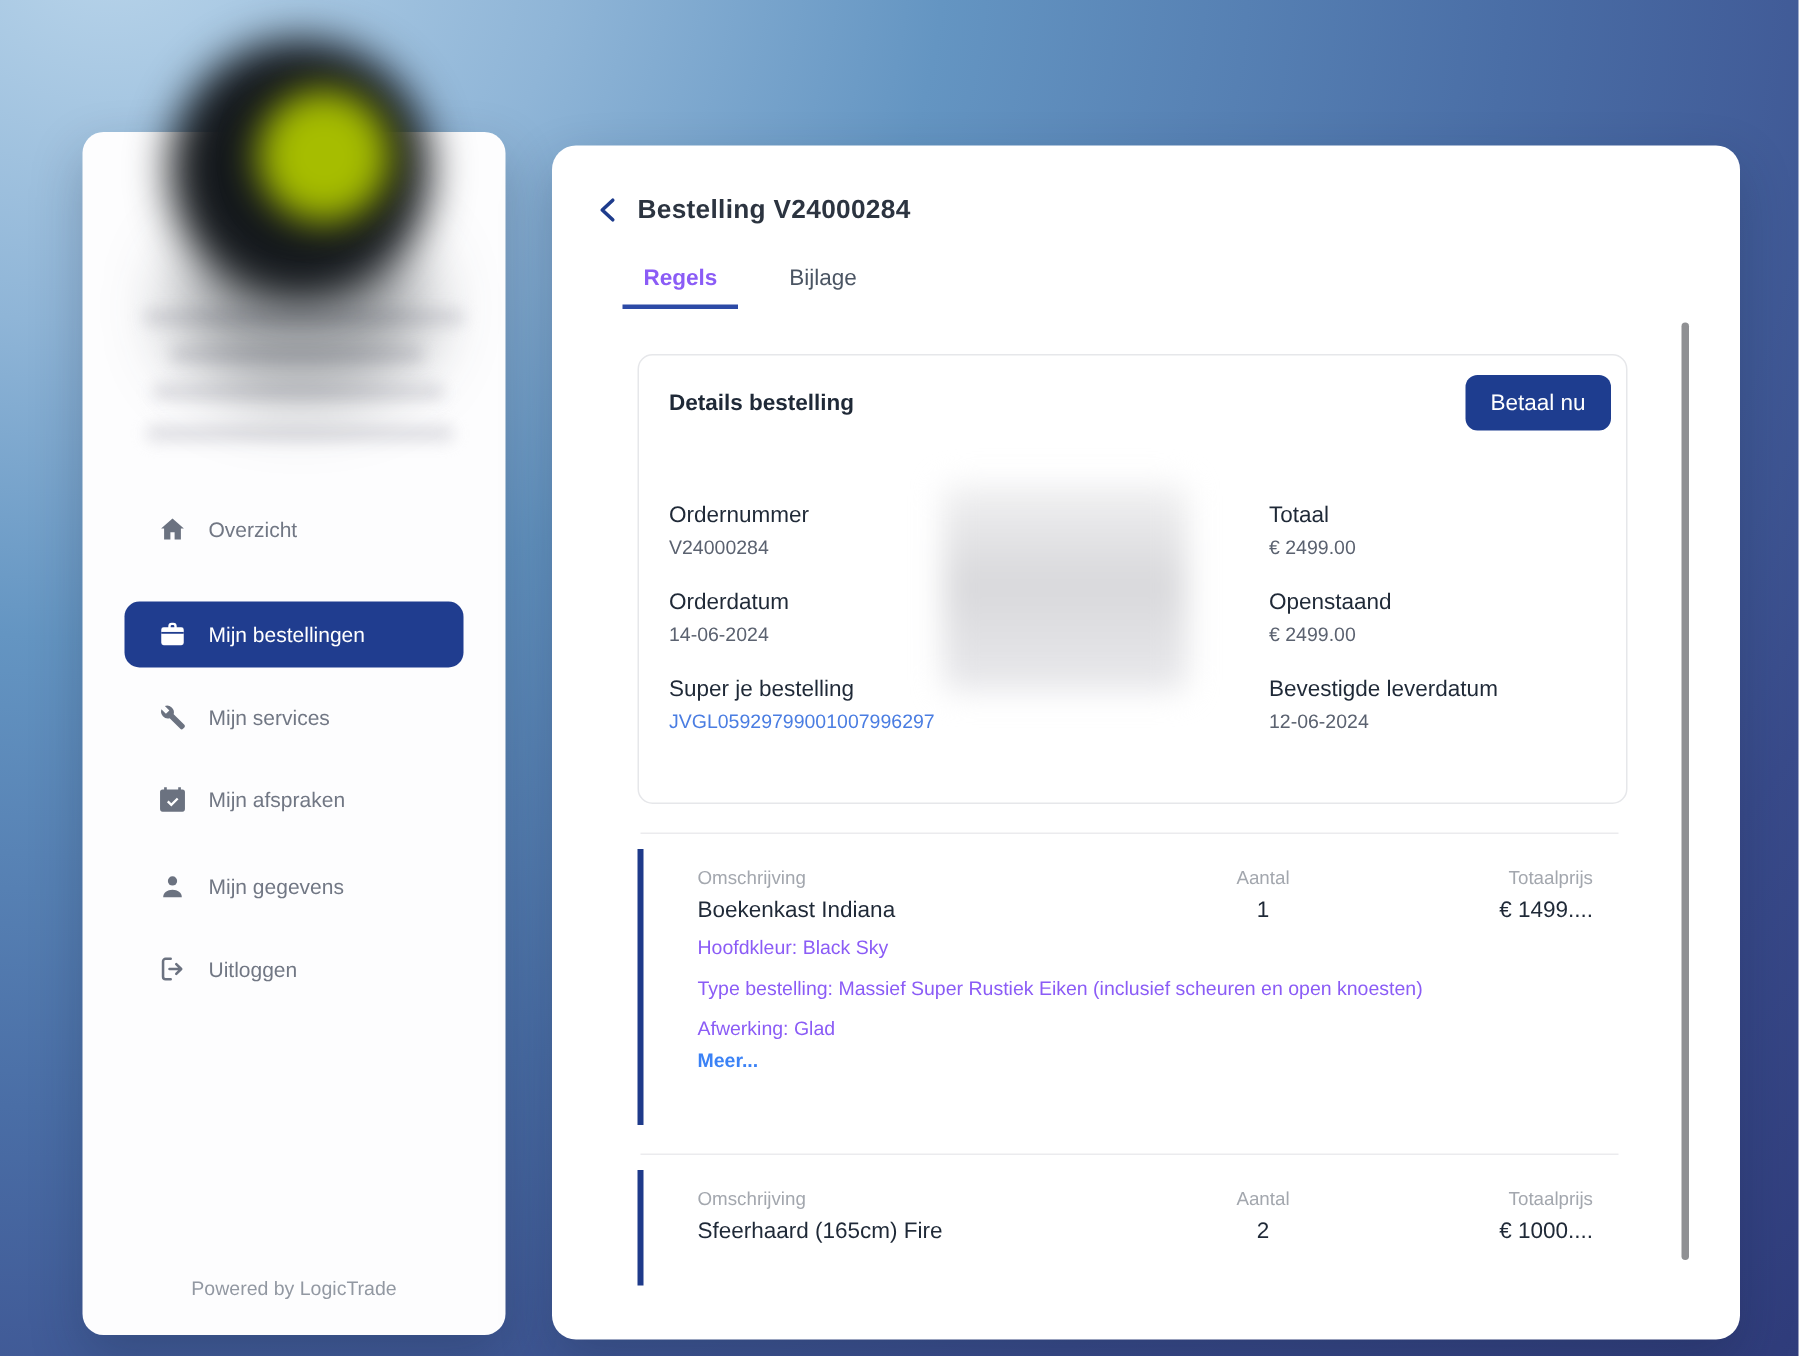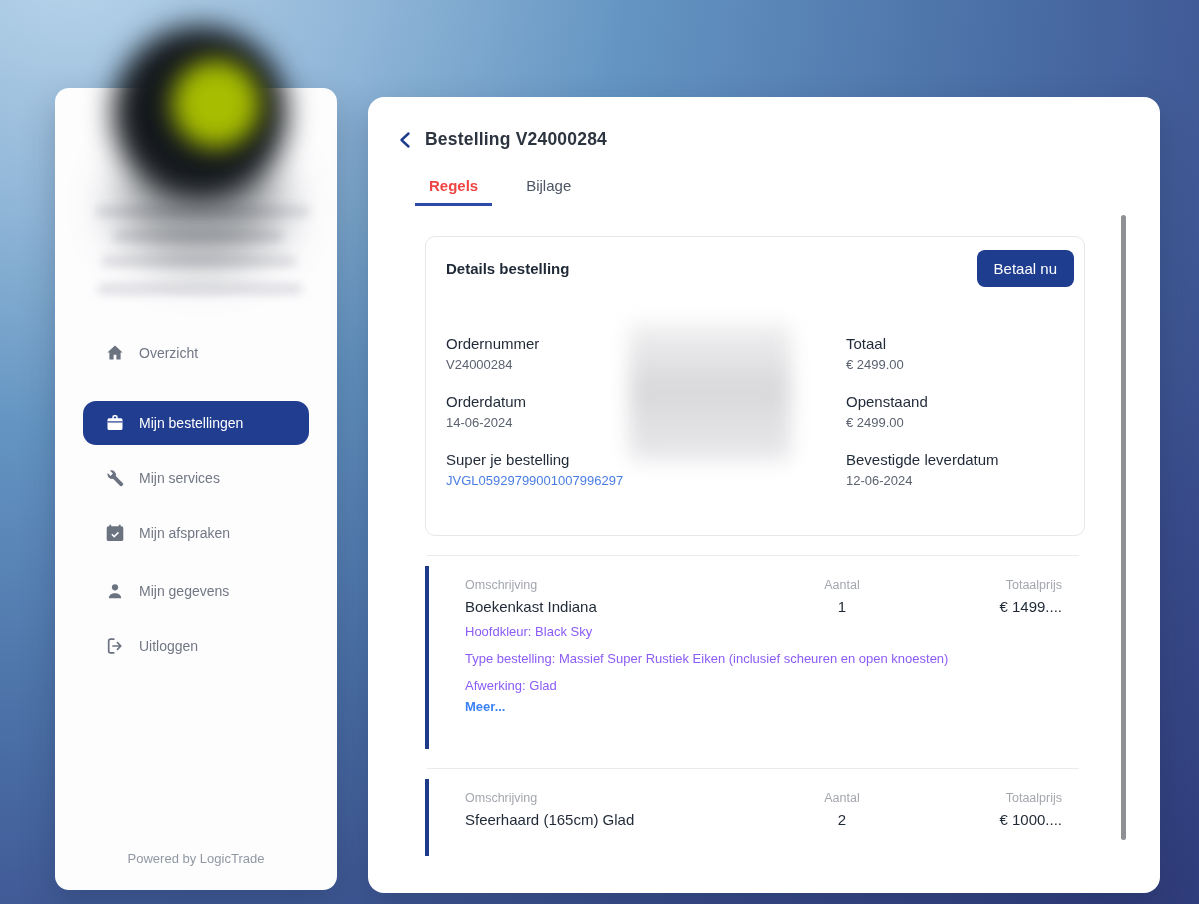--- a/index.html
+++ b/index.html
@@ -34,21 +34,21 @@
     background:#a6bd00; filter:blur(12px); }
 
   .nav { padding-top:243px; }
   .nav-item {
     display:flex; align-items:center; gap:14px;
     margin:0 28px 11px 28px; padding:12px 0 12px 22px;
     border-radius:10px; cursor:pointer;
     color:#717784; font-size:14px;
   }
   .nav-item .nicon { width:20px; height:20px; color:#6b7280; flex:0 0 20px; }
-  .nav-item.active { background:#203d8f; color:#ffffff;border-radius:13px; }
+  .nav-item.active { background:#203d8f; color:#ffffff; }
   .nav-item.active .nicon { color:#ffffff; }
   .nav-item.gap-top { margin-top:14px; }
   .nav-item.gap-bottom { margin-bottom:26px; }
   .nicon svg { width:100%; height:100%; display:block; }
 
   .sidebar-footer {
     position:absolute; left:0; right:0; bottom:24px;
     text-align:center; color:#9298a2; font-size:13px;
   }
 
@@ -59,21 +59,21 @@
     box-shadow:0 14px 34px rgba(20,30,60,.25);
     padding-top:32px; z-index:1;
   }
   .mc-header { display:flex; align-items:center; gap:13px; margin-left:30px; }
   .back-btn { width:14px; height:18px; cursor:pointer; display:block; }
   .mc-title { font-size:17.5px; font-weight:600; color:#2c3440; letter-spacing:.2px; }
 
   .tabs { display:flex; gap:20px; margin:27px 0 0 47px; }
   .tab { font-size:15px; color:#4b5563; padding:0 14px 9px 14px; cursor:pointer;
     border-bottom:3px solid transparent; }
-  .tab.active { color:#ef4444; font-weight:700; border-bottom-color:#2c4aa6; }
+  .tab.active { color:#8b5cf6; font-weight:700; border-bottom-color:#2c4aa6; }
 
   .details-box {
     position:relative;
     margin:30px 0 0 57px; width:660px; height:300px;
     border:1px solid #e6e7ea; border-radius:10px;
     padding:13px 10px 0 20px;
   }
   .details-top { display:flex; justify-content:space-between; align-items:flex-start; }
   .details-heading { font-size:15px; font-weight:700; color:#1f2937; margin-top:10px; }
   .pay-btn {
@@ -260,20 +260,20 @@
 
   <div class="divider"></div>
 
   <article class="line-item short">
     <div class="li-row">
       <div class="li-name-col li-colhead">Omschrijving</div>
       <div class="li-qty-col li-colhead">Aantal</div>
       <div class="li-price-col li-colhead">Totaalprijs</div>
     </div>
     <div class="li-row li-main">
-      <div class="li-name-col li-name">Sfeerhaard (165cm) Glad</div>
+      <div class="li-name-col li-name">Sfeerhaard (165cm) Fire</div>
       <div class="li-qty-col li-qty">2</div>
       <div class="li-price-col li-price">€ 1000....</div>
     </div>
   </article>
 
   <div class="scroll-thumb"></div>
 </main>
 
 </body></html>

